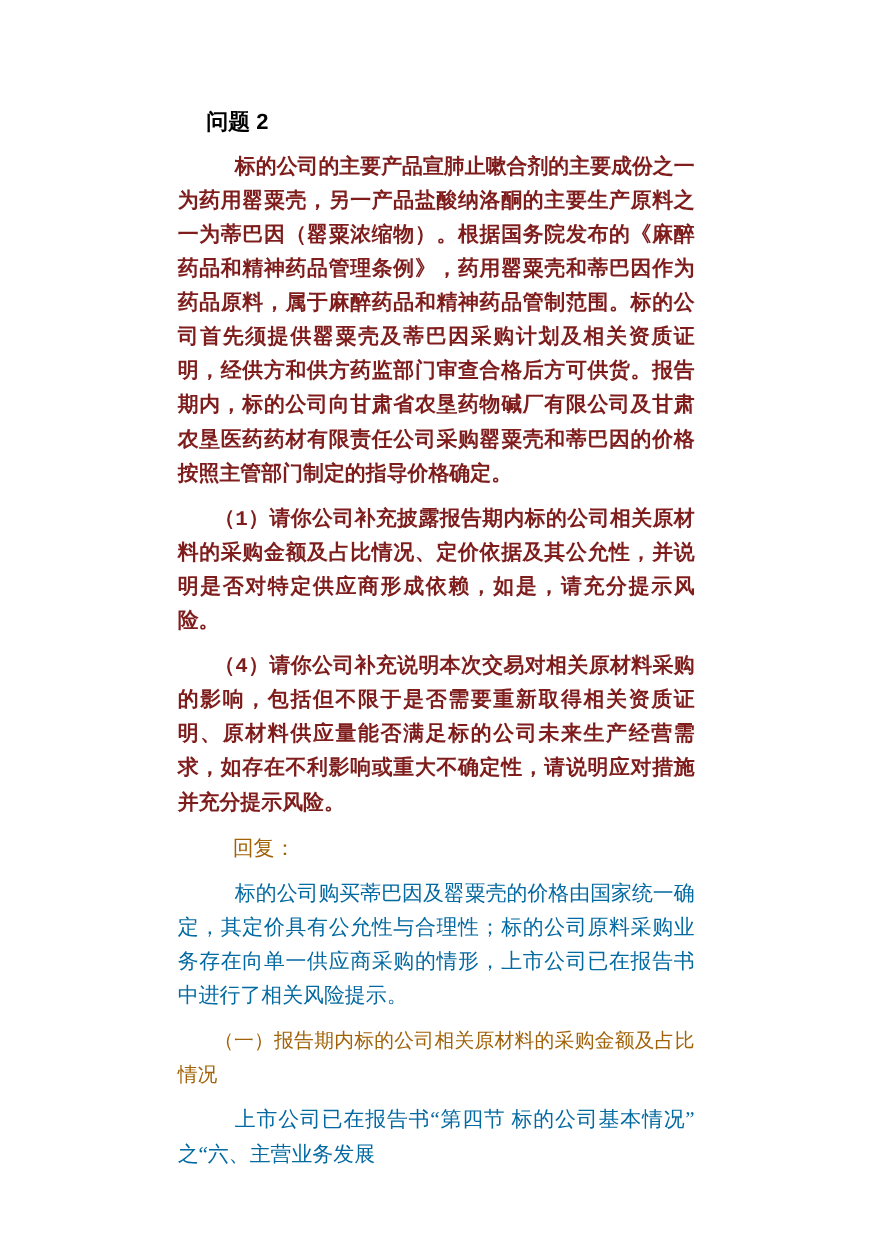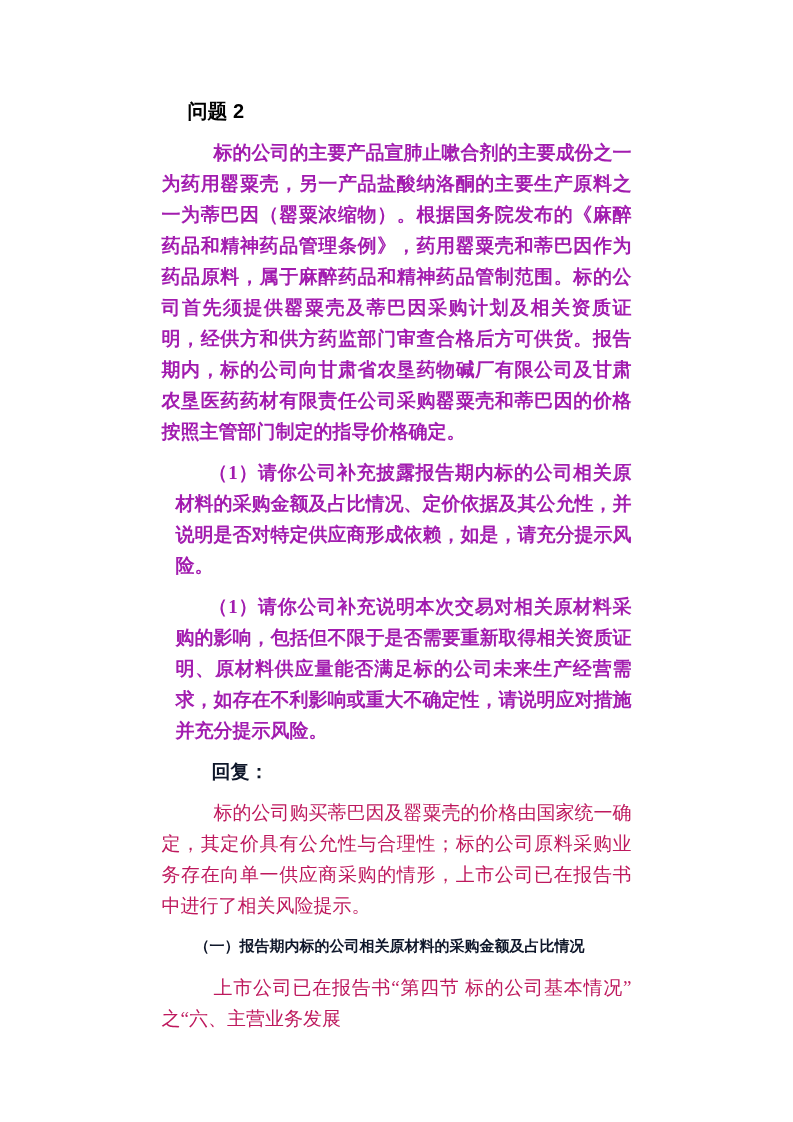--- a/index.html
+++ b/index.html
@@ -23,56 +23,56 @@
     text-indent: 26px;
   }
   .para {
     margin: 0 0 10px 0;
     font-size: 19px;
     line-height: 31px;
     text-align: justify;
     word-break: break-all;
   }
   .hei {
-    font-family: Liberation Serif, serif;
+    font-family: Liberation Mono, monospace;
     font-weight: 700;
-    color: #a21caf;
+    color: #7f1d1d;
     text-indent: 52px;
   }
   .song {
     font-family: "Liberation Serif", "DejaVu Serif", serif;
     font-weight: 400;
-    color: #be185d;
+    color: #0369a1;
     text-indent: 52px;
   }
   .songbold {
     font-family: "Liberation Serif", "DejaVu Serif", serif;
-    font-weight: 700;
-    color: #0f172a;
+    font-weight: 400;
+    color: #a16207;
     text-indent: 50px;
   }
-  .paren { text-indent: 33px; margin-left: 14px; }
+  .paren { text-indent: 33px; }
   h2.section-heading {
-    font-size: 15px;
+    font-size: 18px;
     line-height: 31px;
     margin: 0 0 10px 0;
   }
 </style>
 </head>
 <body>
 
 <div class="page">
 
   <h1 class="doc-title">问题 2</h1>
 
   <p class="para hei">标的公司的主要产品宣肺止嗽合剂的主要成份之一为药用罂粟壳，另一产品盐酸纳洛酮的主要生产原料之一为蒂巴因（罂粟浓缩物）。根据国务院发布的《麻醉药品和精神药品管理条例》，药用罂粟壳和蒂巴因作为药品原料，属于麻醉药品和精神药品管制范围。标的公司首先须提供罂粟壳及蒂巴因采购计划及相关资质证明，经供方和供方药监部门审查合格后方可供货。报告期内，标的公司向甘肃省农垦药物碱厂有限公司及甘肃农垦医药药材有限责任公司采购罂粟壳和蒂巴因的价格按照主管部门制定的指导价格确定。</p>
 
   <p class="para hei paren">（1）请你公司补充披露报告期内标的公司相关原材料的采购金额及占比情况、定价依据及其公允性，并说明是否对特定供应商形成依赖，如是，请充分提示风险。</p>
 
-  <p class="para hei paren">（1）请你公司补充说明本次交易对相关原材料采购的影响，包括但不限于是否需要重新取得相关资质证明、原材料供应量能否满足标的公司未来生产经营需求，如存在不利影响或重大不确定性，请说明应对措施并充分提示风险。</p>
+  <p class="para hei paren">（4）请你公司补充说明本次交易对相关原材料采购的影响，包括但不限于是否需要重新取得相关资质证明、原材料供应量能否满足标的公司未来生产经营需求，如存在不利影响或重大不确定性，请说明应对措施并充分提示风险。</p>
 
 
 
   <p class="para songbold">回复：</p>
 
 
   <p class="para song">标的公司购买蒂巴因及罂粟壳的价格由国家统一确定，其定价具有公允性与合理性；标的公司原料采购业务存在向单一供应商采购的情形，上市公司已在报告书中进行了相关风险提示。</p>
 
   <h2 class="para songbold paren section-heading">（一）报告期内标的公司相关原材料的采购金额及占比情况</h2>
 

